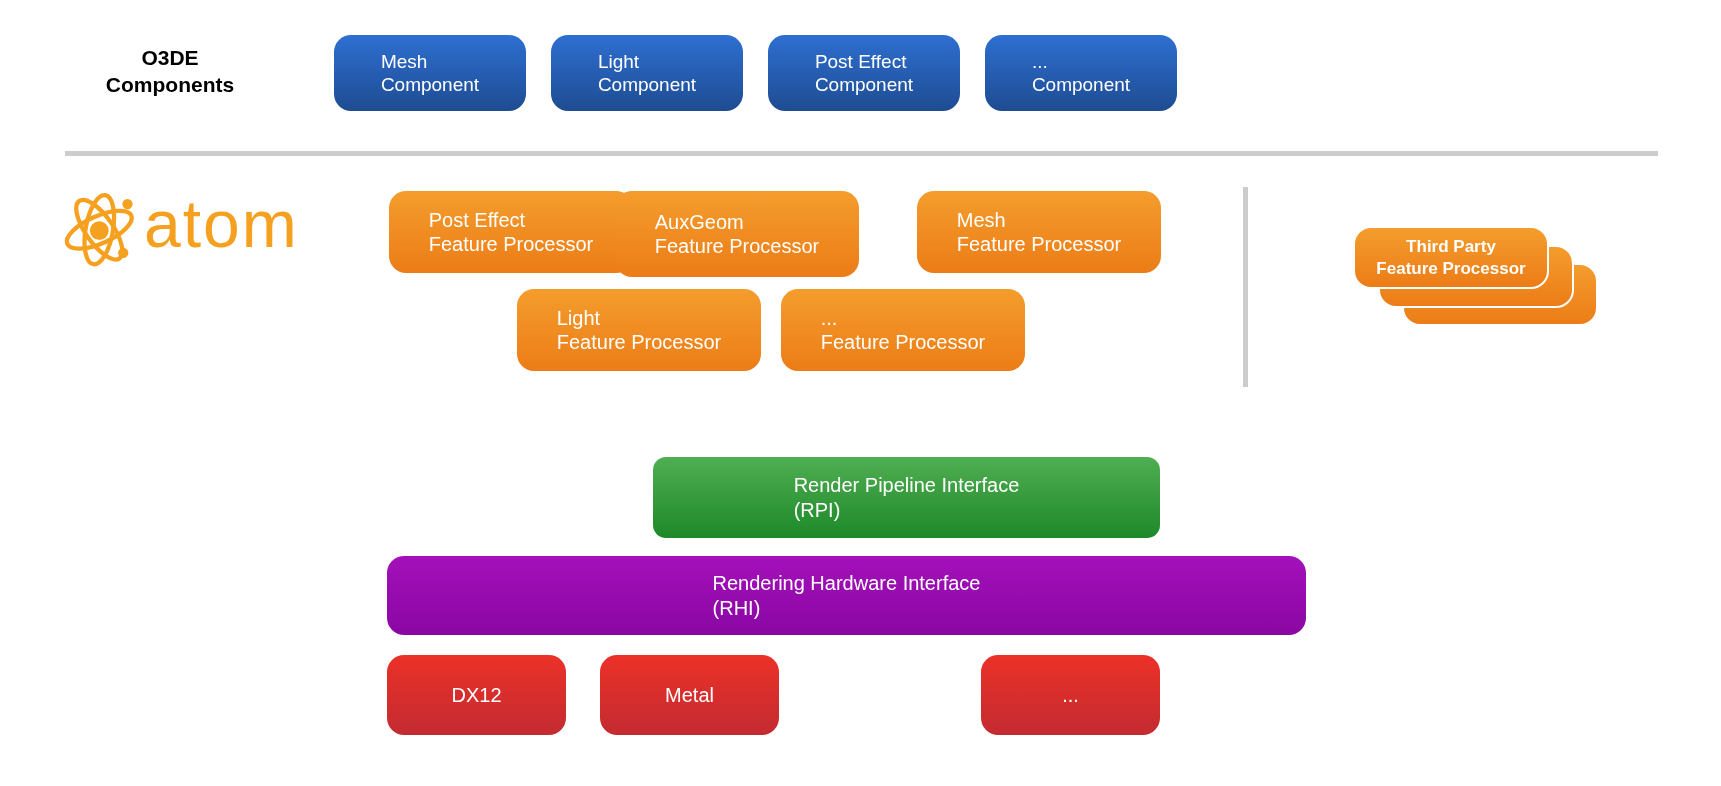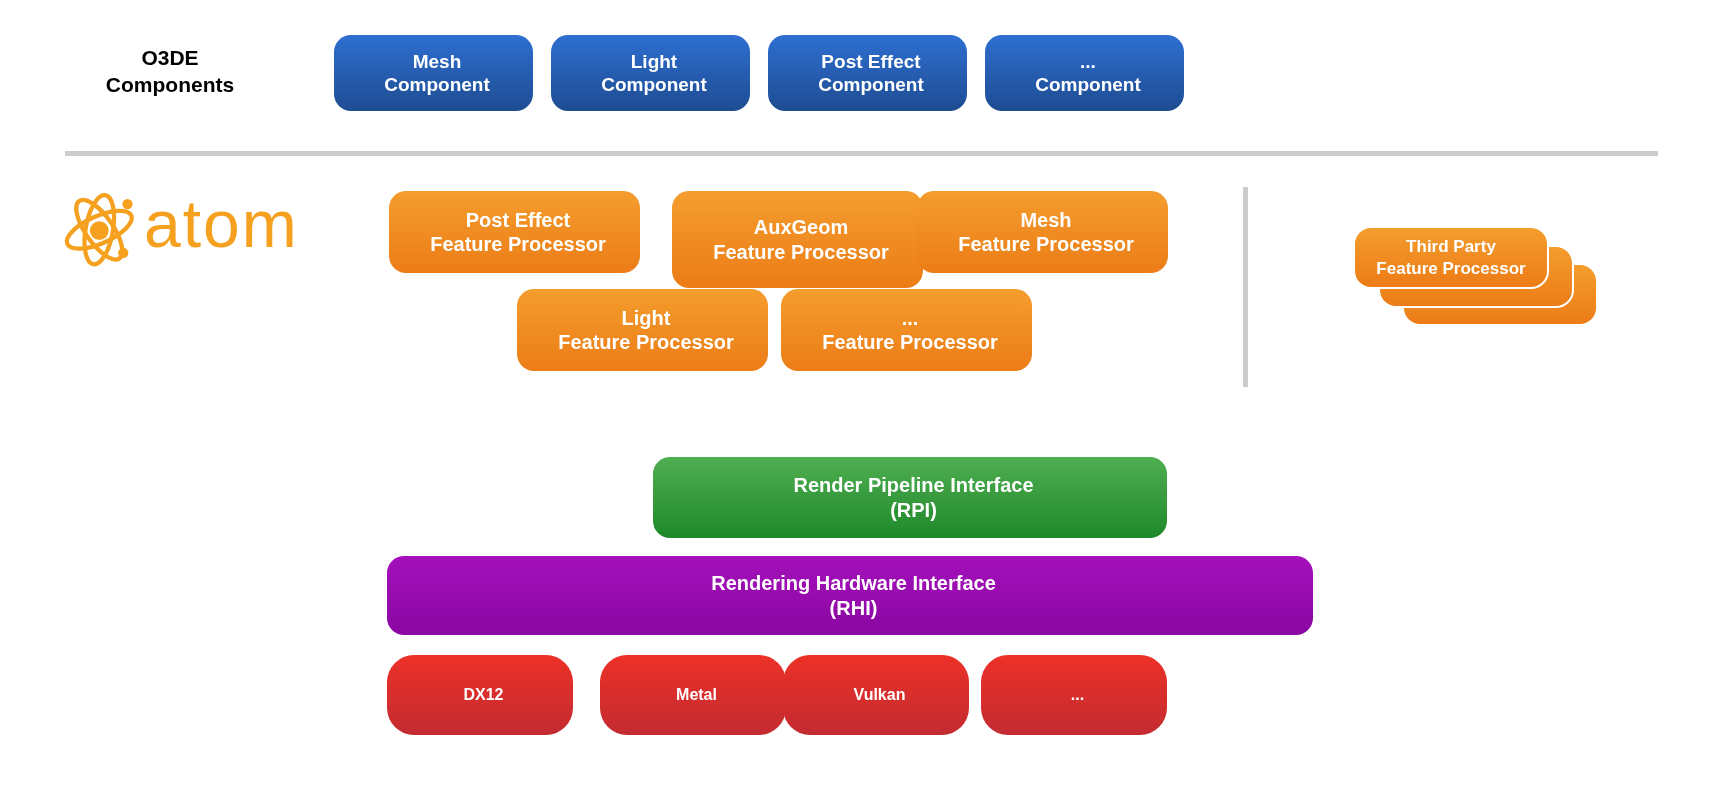--- a/index.html
+++ b/index.html
@@ -7,29 +7,28 @@
     position:relative;
     width:1721px;height:786px;
     background:#ffffff;
     font-family:"Liberation Sans",sans-serif;
     overflow:hidden;
   }
   .box{
     position:absolute;
     border-radius:17px;
     display:flex;align-items:center;justify-content:center;
-    text-align:center;
-    color:#ffffff;font-weight:700;
-    white-space:pre-line;line-height:1.22;padding-left:7px;
+    color:#ffffff;font-weight:400;
+    white-space:pre-line;line-height:1.22;
   }
   .blue  {background:linear-gradient(180deg,#2E6FD1 0%,#1E4C92 100%);font-size:19px;}
   .orange{background:linear-gradient(180deg,#F49D2D 0%,#EC7C17 100%);font-size:20px;}
   .green {background:linear-gradient(180deg,#4FAE52 0%,#1E8929 100%);font-size:20px;}
   .purple{background:linear-gradient(180deg,#A410BA 0%,#8A07A3 100%);font-size:20px;}
-  .red   {background:linear-gradient(180deg,#EC3127 0%,#C32B31 100%);font-size:16px;border-radius:27px;}
+  .red   {background:linear-gradient(180deg,#EC3127 0%,#C32B31 100%);font-size:20px;}
   .o3de-label{
     position:absolute;left:40px;top:44px;width:260px;
     text-align:center;color:#000000;
     font-size:21px;font-weight:700;line-height:1.3;
     white-space:pre-line;
   }
   .divider-h{position:absolute;left:65px;top:151px;width:1593px;height:5px;background:#CCCCCC;}
   .divider-v{position:absolute;left:1243px;top:187px;width:5px;height:200px;background:#CCCCCC;}
   .atom-logo{
     position:absolute;left:58px;top:183px;height:90px;
@@ -82,41 +81,40 @@
         <circle cx="48" cy="51" r="11" fill="#F5A01E"></circle>
         <circle cx="81" cy="20" r="6" fill="#F5A01E"></circle>
         <circle cx="76" cy="77" r="6" fill="#F5A01E"></circle>
       </svg>
     </span>
     <span class="atom-wordmark">atom</span>
   </div>
 
   <div class="box orange" style="left:389px;top:191px;width:244px;height:82px;">Post Effect
 Feature Processor</div>
-  <div class="box orange" style="left:672px;top:191px;width:244px;height:97px;">AuxGeom
+  <div class="box orange" style="left:615px;top:191px;width:244px;height:86px;">AuxGeom
 Feature Processor</div>
   <div class="box orange" style="left:917px;top:191px;width:244px;height:82px;">Mesh
 Feature Processor</div>
 
   <div class="box orange" style="left:517px;top:289px;width:244px;height:82px;">Light
 Feature Processor</div>
   <div class="box orange" style="left:781px;top:289px;width:244px;height:82px;">...
 Feature Processor</div>
 
   <div class="divider-v"></div>
 
   <div class="tp-card" style="left:1402px;top:263px;z-index:1;"></div>
   <div class="tp-card" style="left:1378px;top:245px;z-index:2;"></div>
   <div class="tp-card" style="left:1353px;top:226px;z-index:3;">Third Party
 Feature Processor</div>
 
-  <div class="box green" style="left:653px;top:457px;width:507px;height:81px;">Render Pipeline Interface
+  <div class="box green" style="left:653px;top:457px;width:507px;height:81px;border-radius:13px;">Render Pipeline Interface
 (RPI)</div>
 
   <div class="box purple" style="left:387px;top:556px;width:919px;height:79px;">Rendering Hardware Interface
 (RHI)</div>
 
   <div class="box red" style="left:387px;top:655px;width:179px;height:80px;">DX12</div>
   <div class="box red" style="left:585px;top:655px;width:179px;height:80px;margin-left:15px;">Metal</div>
-  <div class="box red" style="left:783px;top:655px;width:179px;height:80px;">Vulkan</div>
   <div class="box red" style="left:981px;top:655px;width:179px;height:80px;">...</div>
 
 </div>
 
 </body></html>

